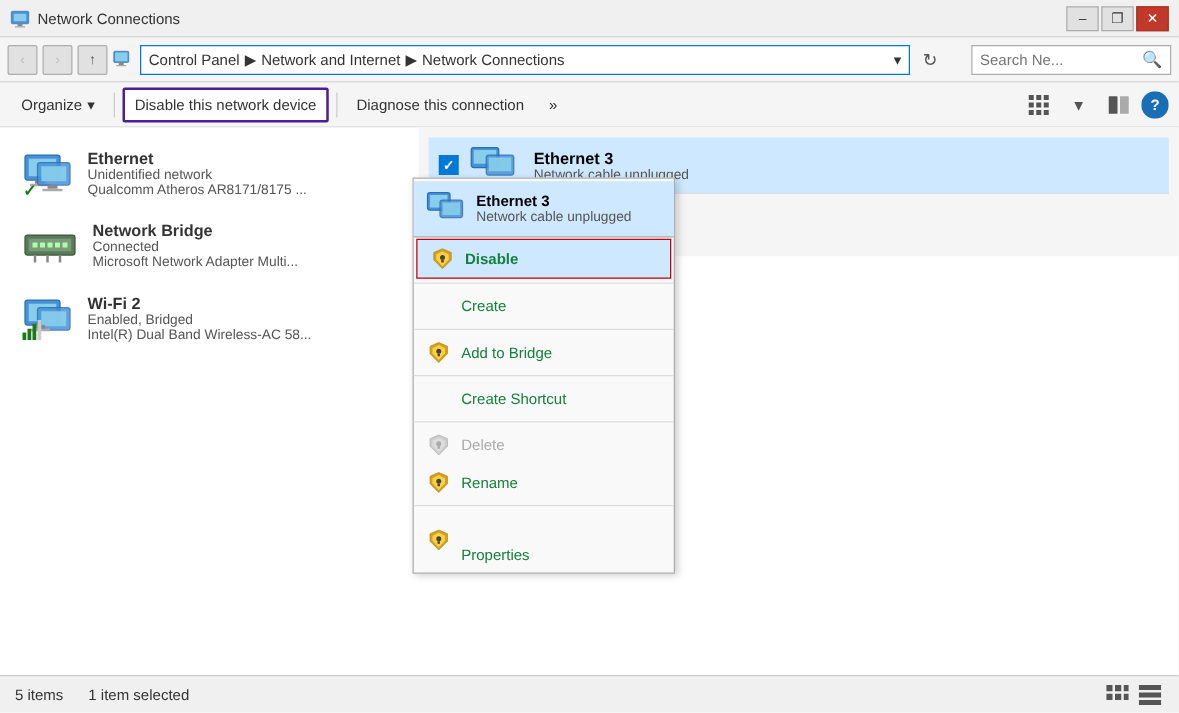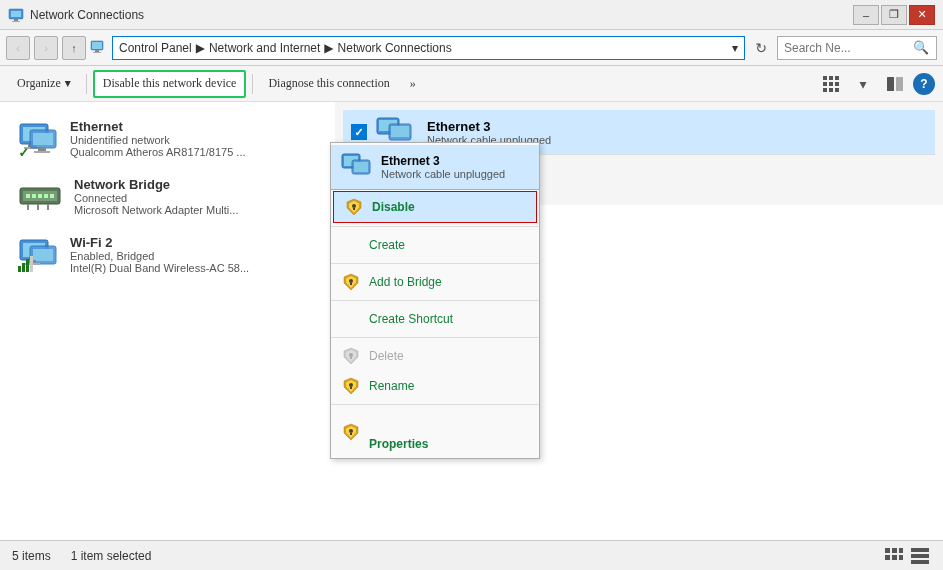--- a/index.html
+++ b/index.html
@@ -108,20 +108,21 @@
       width: 160px;
       height: 24px;
       border: 1px solid #adadad;
       background: white;
       display: flex;
       align-items: center;
       padding: 0 6px;
       font-size: 12px;
       color: #888;
       gap: 4px;
+      margin-left: 17px;
     }
     .search-box input {
       border: none;
       outline: none;
       background: transparent;
       font-size: 12px;
       color: #333;
       width: 100%;
     }
 
@@ -140,24 +141,23 @@
       align-items: center;
       gap: 4px;
       padding: 4px 8px;
       height: 28px;
       cursor: pointer;
       font-size: 12px;
       color: #333;
       border: 1px solid transparent;
       background: transparent;
       border-radius: 2px;
-      font-family: Liberation Serif, serif;
     }
     .toolbar-btn.highlighted {
-      border: 2px solid #22c55e;
+      border: 2px solid #4c1d95;
       color: #333;
       background: #fff;
     }
     .toolbar-sep {
       width: 1px;
       height: 20px;
       background: #ccc;
       margin: 0 4px;
     }
     .toolbar-right {
@@ -621,21 +621,21 @@
 
     <div class="ctx-item">
       <div class="ctx-icon">
         <svg width="18" height="18" viewBox="0 0 18 18">
           <polygon points="9,1 16,4 16,10 9,17 2,10 2,4" fill="#d0a020" stroke="#b08010" stroke-width="0.5"></polygon>
           <polygon points="9,3 14,5.5 14,9.5 9,15 4,9.5 4,5.5" fill="#ffd040"></polygon>
           <circle cx="9" cy="8" r="2" fill="#444"></circle>
           <rect x="8" y="10" width="2" height="2" fill="#444"></rect>
         </svg>
       </div>
-      <span style="font-weight:bold;margin-top:24px;">Properties</span>
+      <span style="font-weight:normal;margin-top:24px;">Properties</span>
     </div>
   </div>
 
 </div>
 
 <div class="status-bar">
   <span>5 items</span>
   <span>1 item selected</span>
   <div class="status-right">
     <div class="status-view-btn">

